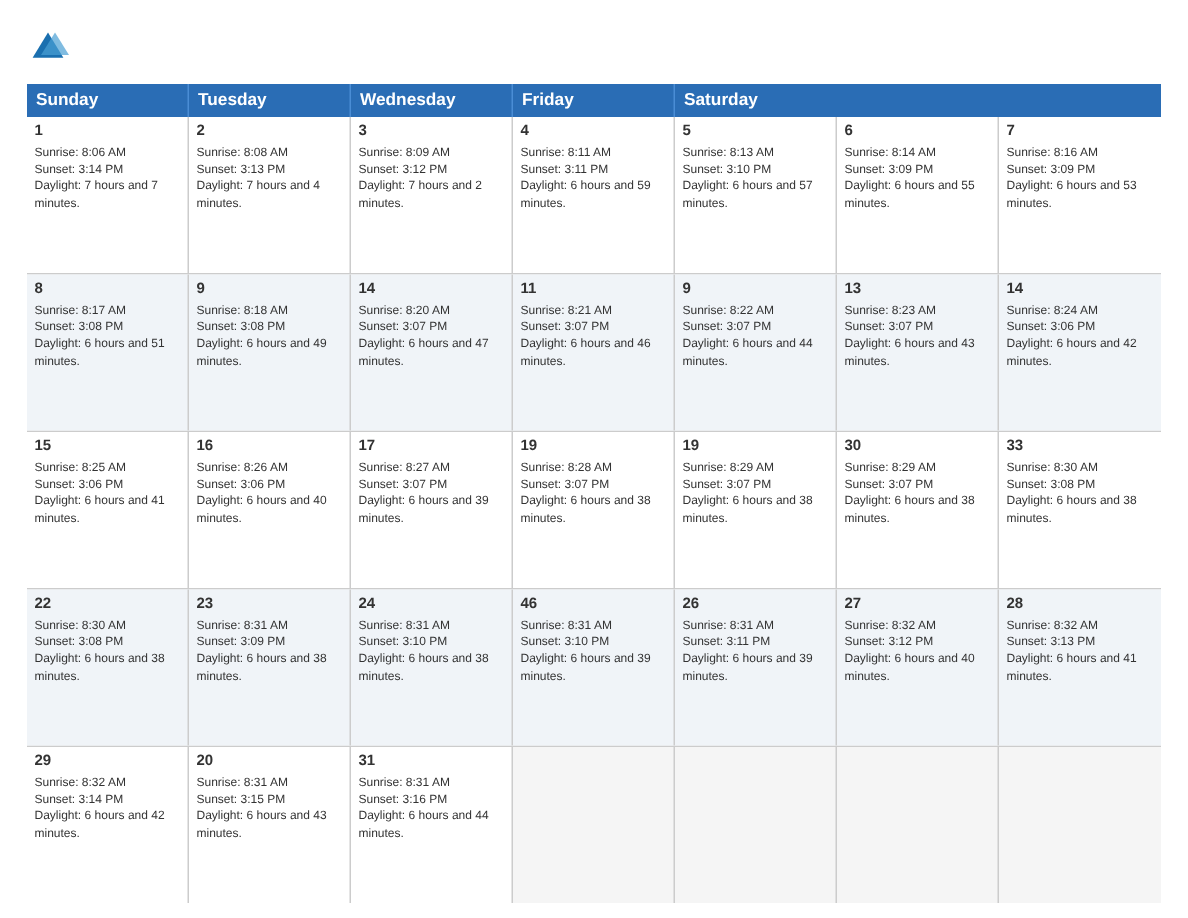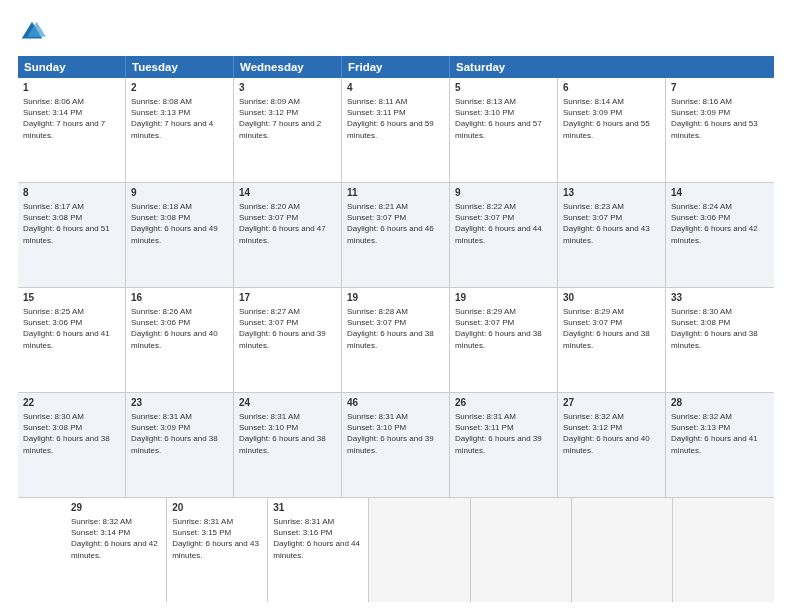--- a/index.html
+++ b/index.html
@@ -82,21 +82,21 @@
       flex: 1;
       display: flex;
       flex-direction: column;
     }
     .cal-row {
       display: grid;
       grid-template-columns: repeat(7, 1fr);
       flex: 1;
       border-bottom: 1px solid #ccc;
     }
-    .cal-row:last-child { border-bottom: none; margin-left: 48px; }
+    .cal-row:last-child { border-bottom: none; }
     .cal-cell {
       border-right: 1px solid #ccc;
       padding: 3px 5px 3px 5px;
       font-size: 8.5px;
       color: #333;
       background: #fff;
       line-height: 1.35;
       vertical-align: top;
     }
     .cal-row:nth-child(even) .cal-cell {

